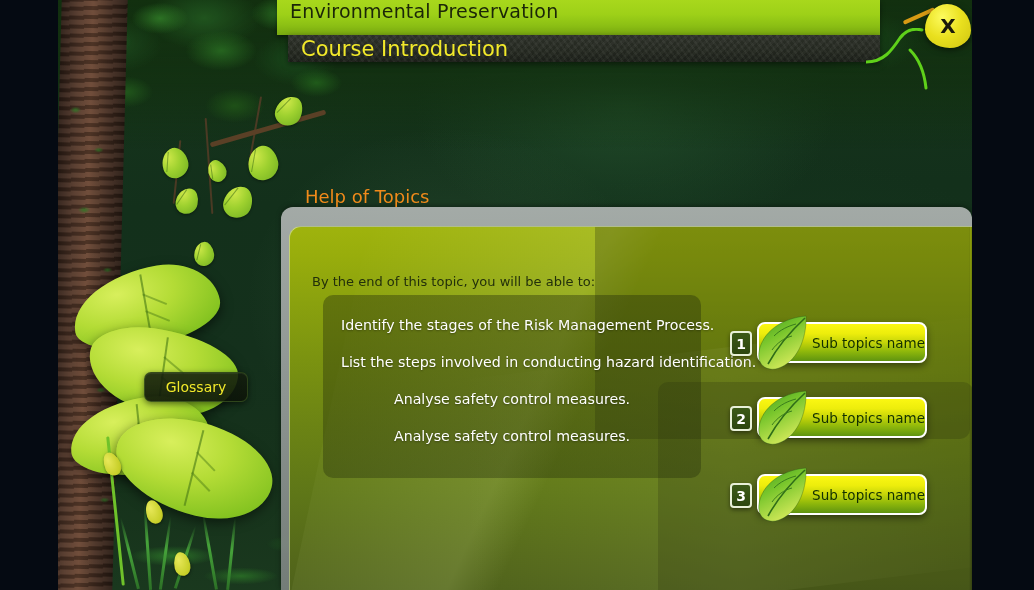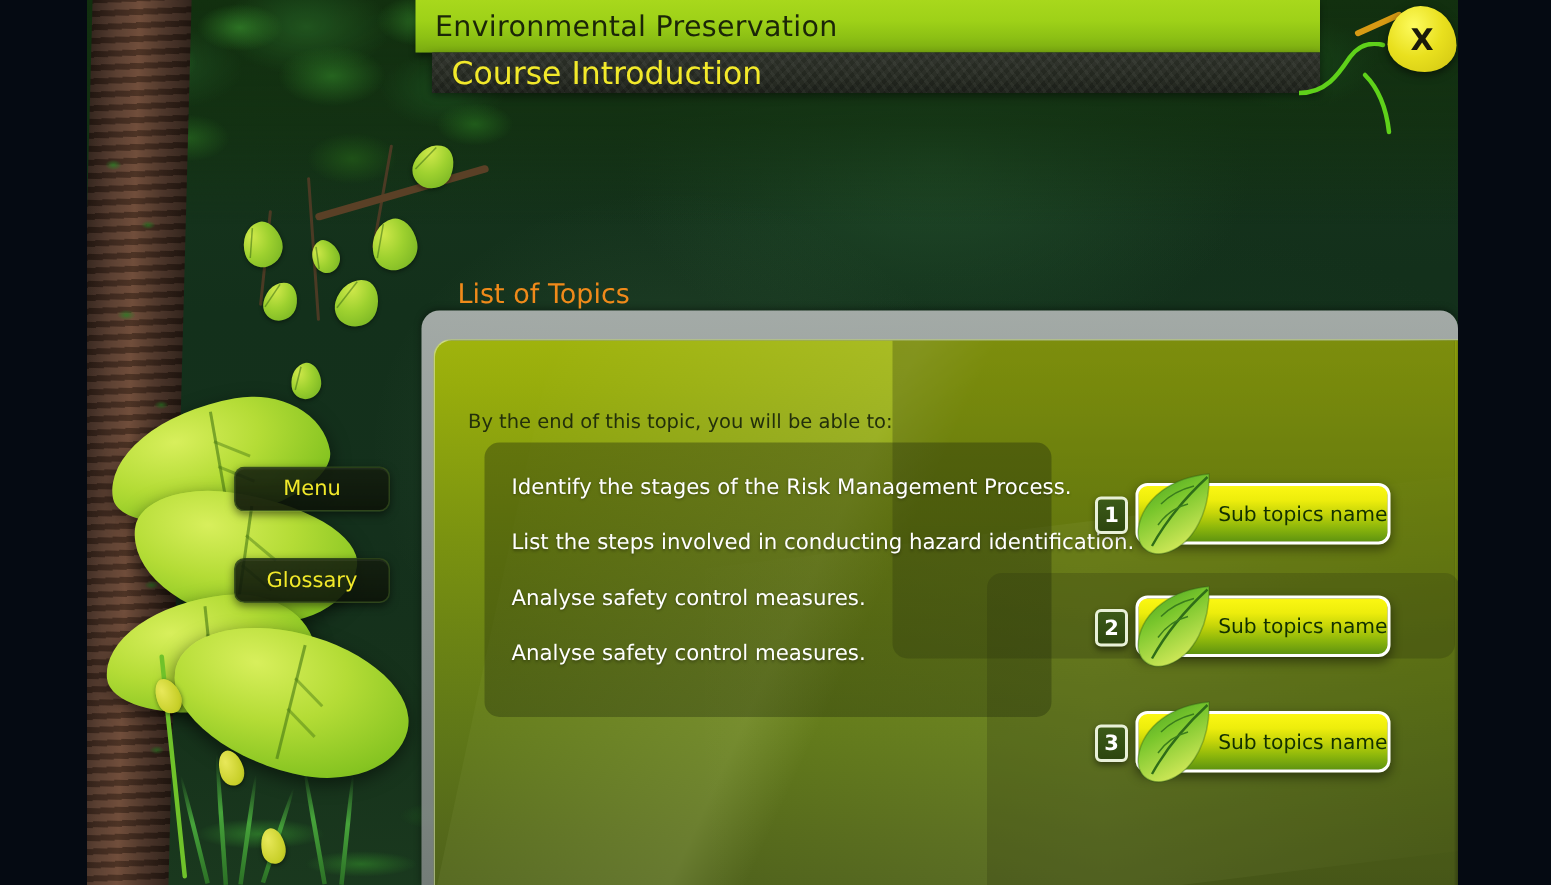--- a/index.html
+++ b/index.html
@@ -137,21 +137,21 @@
     background: radial-gradient(ellipse at 35% 30%, #e8e85a, #c7cf28 70%, #9fa81c 100%);
     border-radius: 50% 50% 48% 52% / 62% 58% 42% 38%;
     box-shadow: 0 1px 3px rgba(0,0,0,.5);
   }
 
   
   .hdr-green {
     position: absolute; left: 277px; top: 0; width: 603px; height: 35px;
     background: linear-gradient(180deg, #a8d81c 0%, #9ed118 40%, #8cc014 72%, #79a911 100%);
     box-shadow: 0 2px 5px rgba(0,0,0,.45);
-    display: flex; align-items: center; z-index: 30;
+    display: flex; z-index: 30;
   }
   .hdr-green span {
     padding-left: 13px; font-size: 19px; color: #1b2608; letter-spacing: .2px;
   }
   .hdr-dark {
     position: absolute; left: 288px; top: 35px; width: 592px; height: 27px;
     background:
       repeating-linear-gradient(54deg, rgba(255,255,255,.028) 0 2px, rgba(0,0,0,.05) 2px 5px),
       repeating-linear-gradient(-46deg, rgba(255,255,255,.022) 0 3px, rgba(0,0,0,.05) 3px 6px),
       linear-gradient(180deg, #30342c 0%, #272b23 60%, #1d211a 100%);
@@ -188,21 +188,21 @@
     position: absolute; width: 104px; height: 30px; z-index: 24;
     background: linear-gradient(180deg, rgba(20,30,14,.88) 0%, rgba(12,20,9,.9) 100%);
     border: 1px solid rgba(120,170,60,.28);
     border-radius: 7px;
     display: flex; align-items: center; justify-content: center;
     color: #f2e92a; font-size: 14px;
     box-shadow: 0 2px 6px rgba(0,0,0,.5), inset 0 1px 0 rgba(255,255,255,.05);
     cursor: pointer;
   }
   #nav-menu    { left: 156px; top: 311px; }
-  #nav-gloss   { left: 156px; top: 372px; }
+  #nav-gloss   { left: 144px; top: 372px; }
   #nav-help    { left: 156px; top: 442px; }
 
   
   #panel-bezel {
     position: absolute; left: 281px; top: 207px; width: 691px; height: 383px; z-index: 18;
     background: linear-gradient(180deg, rgba(175,180,178,.92) 0%, rgba(150,156,154,.9) 55%, rgba(128,134,132,.88) 100%);
     border-radius: 12px 12px 0 0;
     box-shadow: 0 -1px 5px rgba(0,0,0,.4);
   }
   #panel-bezel .frond {
@@ -238,20 +238,21 @@
 
   .intro-line {
     position: absolute; left: 22px; top: 47px; font-size: 13px; color: #23300b;
     z-index: 3;
   }
   #objectives-box {
     position: absolute; left: 33px; top: 68px; width: 378px; height: 183px; z-index: 3;
     background: linear-gradient(180deg, rgba(36,46,10,.40) 0%, rgba(30,40,8,.34) 100%);
     border-radius: 10px;
     padding: 22px 18px 0 18px;
+    text-align: center;
   }
   .obj {
     font-size: 14.2px; color: #ffffff; margin-bottom: 21px; white-space: nowrap;
     text-shadow: 0 1px 2px rgba(0,0,0,.35);
   }
 
   
   .back-a {
     position: absolute; left: 305px; top: 0; width: 375px; height: 212px; z-index: 2;
     background: rgba(46,56,14,.30); border-radius: 0 0 10px 10px;
@@ -363,29 +364,26 @@
   <svg class="hdr-vine" viewBox="0 0 70 62">
     <path d="M0 34 C 18 34, 26 22, 34 10 C 40 2, 48 0, 56 2" stroke="#5fd11a" stroke-width="3" fill="none" stroke-linecap="round"></path>
     <path d="M44 22 C 52 30, 58 42, 60 60" stroke="#5fd11a" stroke-width="3" fill="none" stroke-linecap="round"></path>
   </svg>
   <div class="twig"></div>
   <div class="close-btn">
     <div class="petal"></div>
     <div class="xmark">X</div>
   </div>
 
-  <div class="navbtn" id="nav-menu">
-    <span>Menu</span>
-  </div>
   <div class="navbtn" id="nav-gloss">
     <span>Glossary</span>
   </div>
 
   <div style="position:absolute; left:305px; top:186px; z-index:25; font-size:18px; color:#f08a1a;">
-    <span>List of Topics</span>
+    <span>Help of Topics</span>
   </div>
 
   <div id="panel-bezel">
     <div class="frond"></div>
   </div>
 
   <div id="panel">
     <div class="swoosh"></div>
     <div class="swoosh2"></div>
     <div class="back-a"></div>

